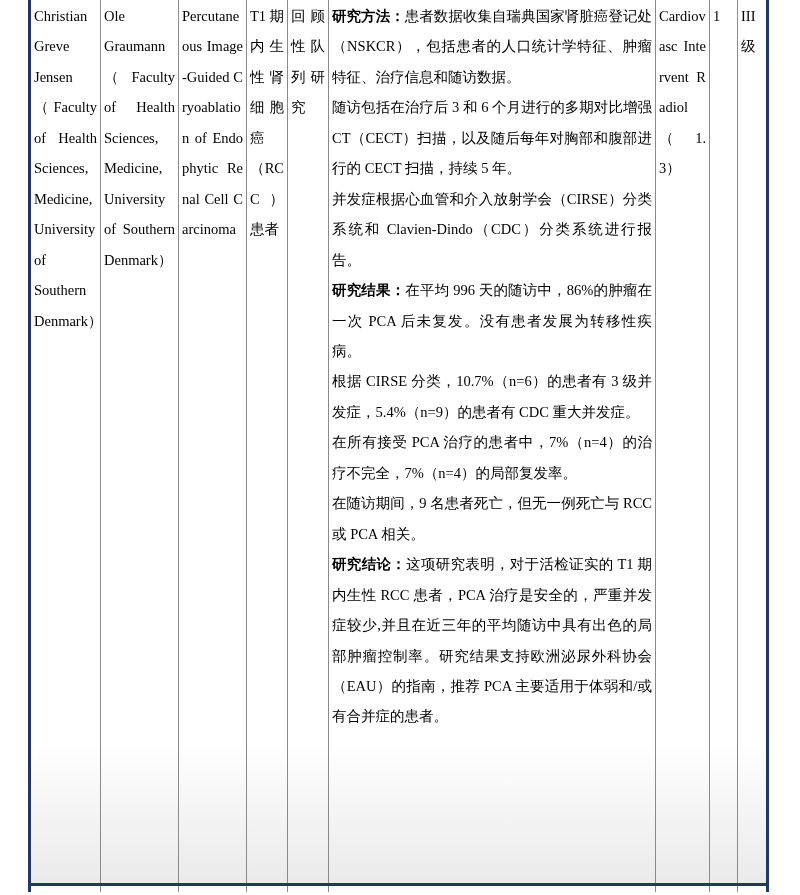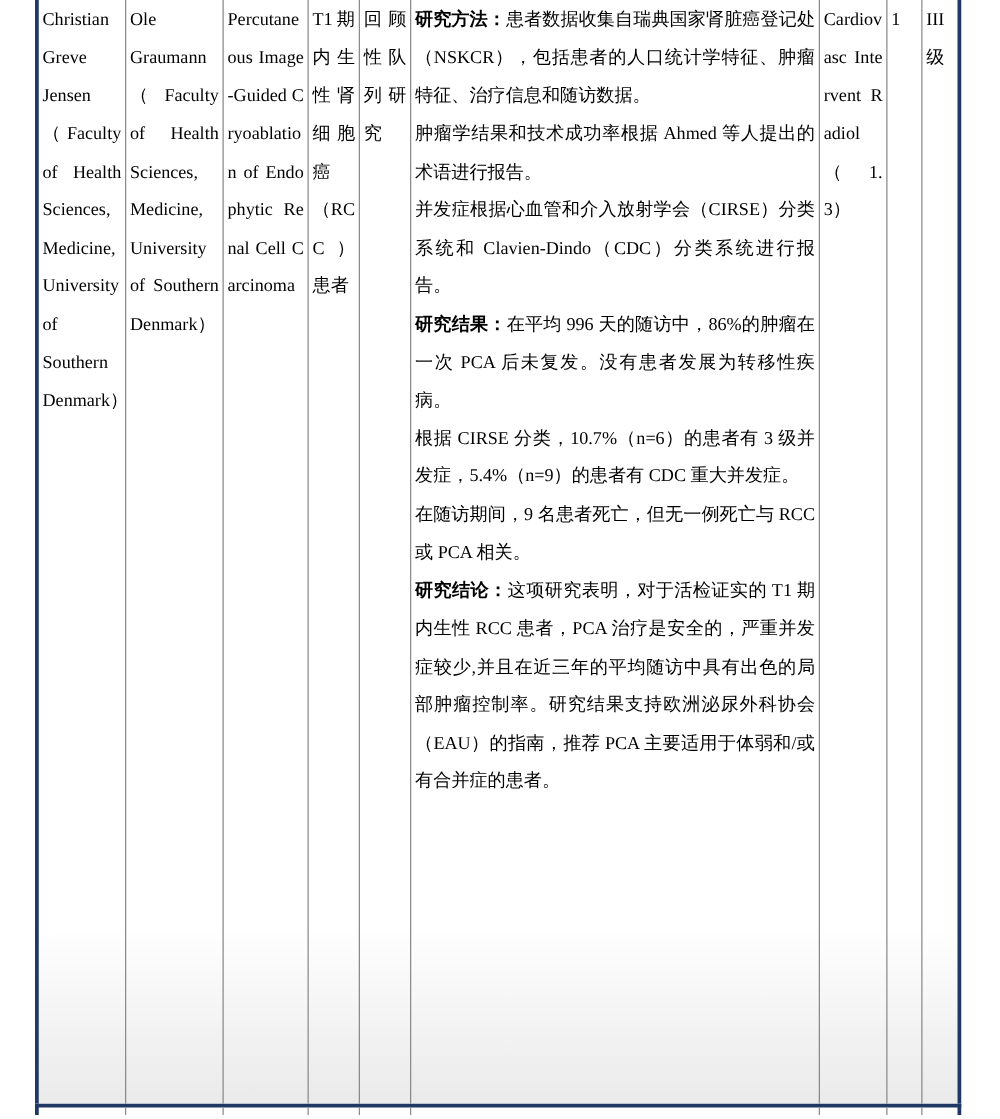--- a/index.html
+++ b/index.html
@@ -74,24 +74,25 @@
       <div class="cell c2">Ole Graumann （Faculty of Health Sciences, Medicine, University of Southern Denmark）</div>
 
       <div class="cell c3 ba">Percutaneous Image-Guided Cryoablation of Endophytic Renal Cell Carcinoma</div>
 
       <div class="cell c4 ba">T1期内生性肾细胞癌（RCC）患者</div>
 
       <div class="cell c5 ba">回顾性队列研究</div>
 
       <div class="cell c6">
         <p class="rp"><span class="b">研究方法：</span><span>患者数据收集自瑞典国家肾脏癌登记处（NSKCR），包括患者的人口统计学特征、肿瘤特征、治疗信息和随访数据。</span></p>
-        <p class="rp"><span class="b"></span><span>肿瘤学结果和技术成功率根据 Ahmed 等人提出的术语进行报告。</span></p>
+        <p class="rp"><span class="b"></span><span>随访包括在治疗后 3 和 6 个月进行的多期对比增强 CT（CECT）扫描，以及随后每年对胸部和腹部进行的 CECT 扫描，持续 5 年。</span></p>
         <p class="rp"><span class="b"></span><span>并发症根据心血管和介入放射学会（CIRSE）分类系统和 Clavien-Dindo（CDC）分类系统进行报告。</span></p>
         <p class="rp"><span class="b">研究结果：</span><span>在平均 996 天的随访中，86%的肿瘤在一次 PCA 后未复发。没有患者发展为转移性疾病。</span></p>
         <p class="rp"><span class="b"></span><span>根据 CIRSE 分类，10.7%（n=6）的患者有 3 级并发症，5.4%（n=9）的患者有 CDC 重大并发症。</span></p>
+        <p class="rp"><span class="b"></span><span>在所有接受 PCA 治疗的患者中，7%（n=4）的治疗不完全，7%（n=4）的局部复发率。</span></p>
         <p class="rp"><span class="b"></span><span>在随访期间，9 名患者死亡，但无一例死亡与 RCC 或 PCA 相关。</span></p>
         <p class="rp"><span class="b">研究结论：</span><span>这项研究表明，对于活检证实的 T1 期内生性 RCC 患者，PCA 治疗是安全的，严重并发症较少,并且在近三年的平均随访中具有出色的局部肿瘤控制率。研究结果支持欧洲泌尿外科协会（EAU）的指南，推荐 PCA 主要适用于体弱和/或有合并症的患者。</span></p>
       </div>
 
       <div class="cell c7 ba">Cardiovasc Intervent Radiol（1.3）</div>
 
       <div class="cell c8">1</div>
 
       <div class="cell c9 ba">III级</div>
     </div>

